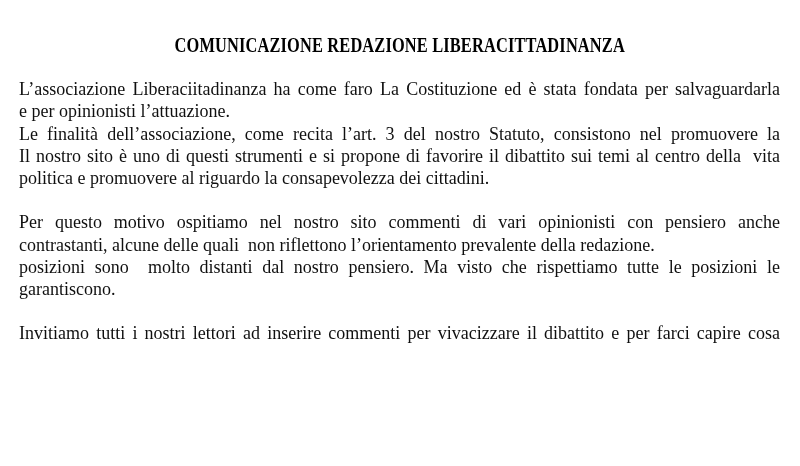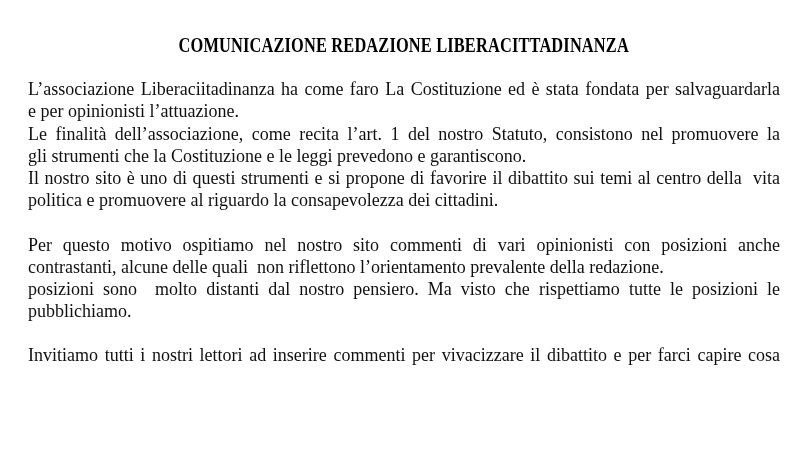--- a/index.html
+++ b/index.html
@@ -10,21 +10,21 @@
     width: 800px;
     height: 466px;
     background: #ffffff;
     font-family: "Liberation Serif", "DejaVu Serif", serif;
     overflow: hidden;
   }
   .page {
     box-sizing: border-box;
     width: 800px;
     height: 466px;
-    padding: 34px 20px 0 28px;
+    padding: 34px 20px 0 19px;
     background: #ffffff;
     color: #101010;
   }
   .title {
     margin: 0 0 22px 0;
     font-size: 21px;
     line-height: 22.2px;
     font-weight: 700;
     text-align: center;
     color: #000000;
@@ -53,28 +53,27 @@
 </style>
 </head>
 <body>
 
 <div class="page">
   <h1 class="title"><span class="title-inner">COMUNICAZIONE REDAZIONE LIBERACITTADINANZA</span></h1>
   <div class="body" id="doc-body">
       <div class="paragraph">
         <div class="line justify">L’associazione Liberaciitadinanza ha come faro La Costituzione ed è stata fondata per salvaguardarla</div>
         <div class="line">e per opinionisti l’attuazione.</div>
-        <div class="line justify">Le finalità dell’associazione, come recita l’art. 1 del nostro Statuto, consistono nel promuovere la</div>
-        <div class="line">gli strumenti che la Costituzione e le leggi prevedono e garantiscono.</div>
+        <div class="line justify">Le finalità dell’associazione, come recita l’art. 3 del nostro Statuto, consistono nel promuovere la</div>
         <div class="line justify">Il nostro sito è uno di questi strumenti e si propone di favorire il dibattito sui temi al centro della&nbsp; vita</div>
         <div class="line">politica e promuovere al riguardo la consapevolezza dei cittadini.</div>
       </div>
       <div class="paragraph">
-        <div class="line justify">Per questo motivo ospitiamo nel nostro sito commenti di vari opinionisti con posizioni anche</div>
+        <div class="line justify">Per questo motivo ospitiamo nel nostro sito commenti di vari opinionisti con pensiero anche</div>
         <div class="line">contrastanti, alcune delle quali&nbsp; non riflettono l’orientamento prevalente della redazione.</div>
         <div class="line justify">posizioni sono&nbsp; molto distanti dal nostro pensiero. Ma visto che rispettiamo tutte le posizioni le</div>
-        <div class="line">pubblichiamo.</div>
+        <div class="line">garantiscono.</div>
       </div>
       <div class="paragraph">
         <div class="line justify">Invitiamo tutti i nostri lettori ad inserire commenti per vivacizzare il dibattito e per farci capire cosa</div>
       </div>
     </div>
 </div>
 
 </body></html>

